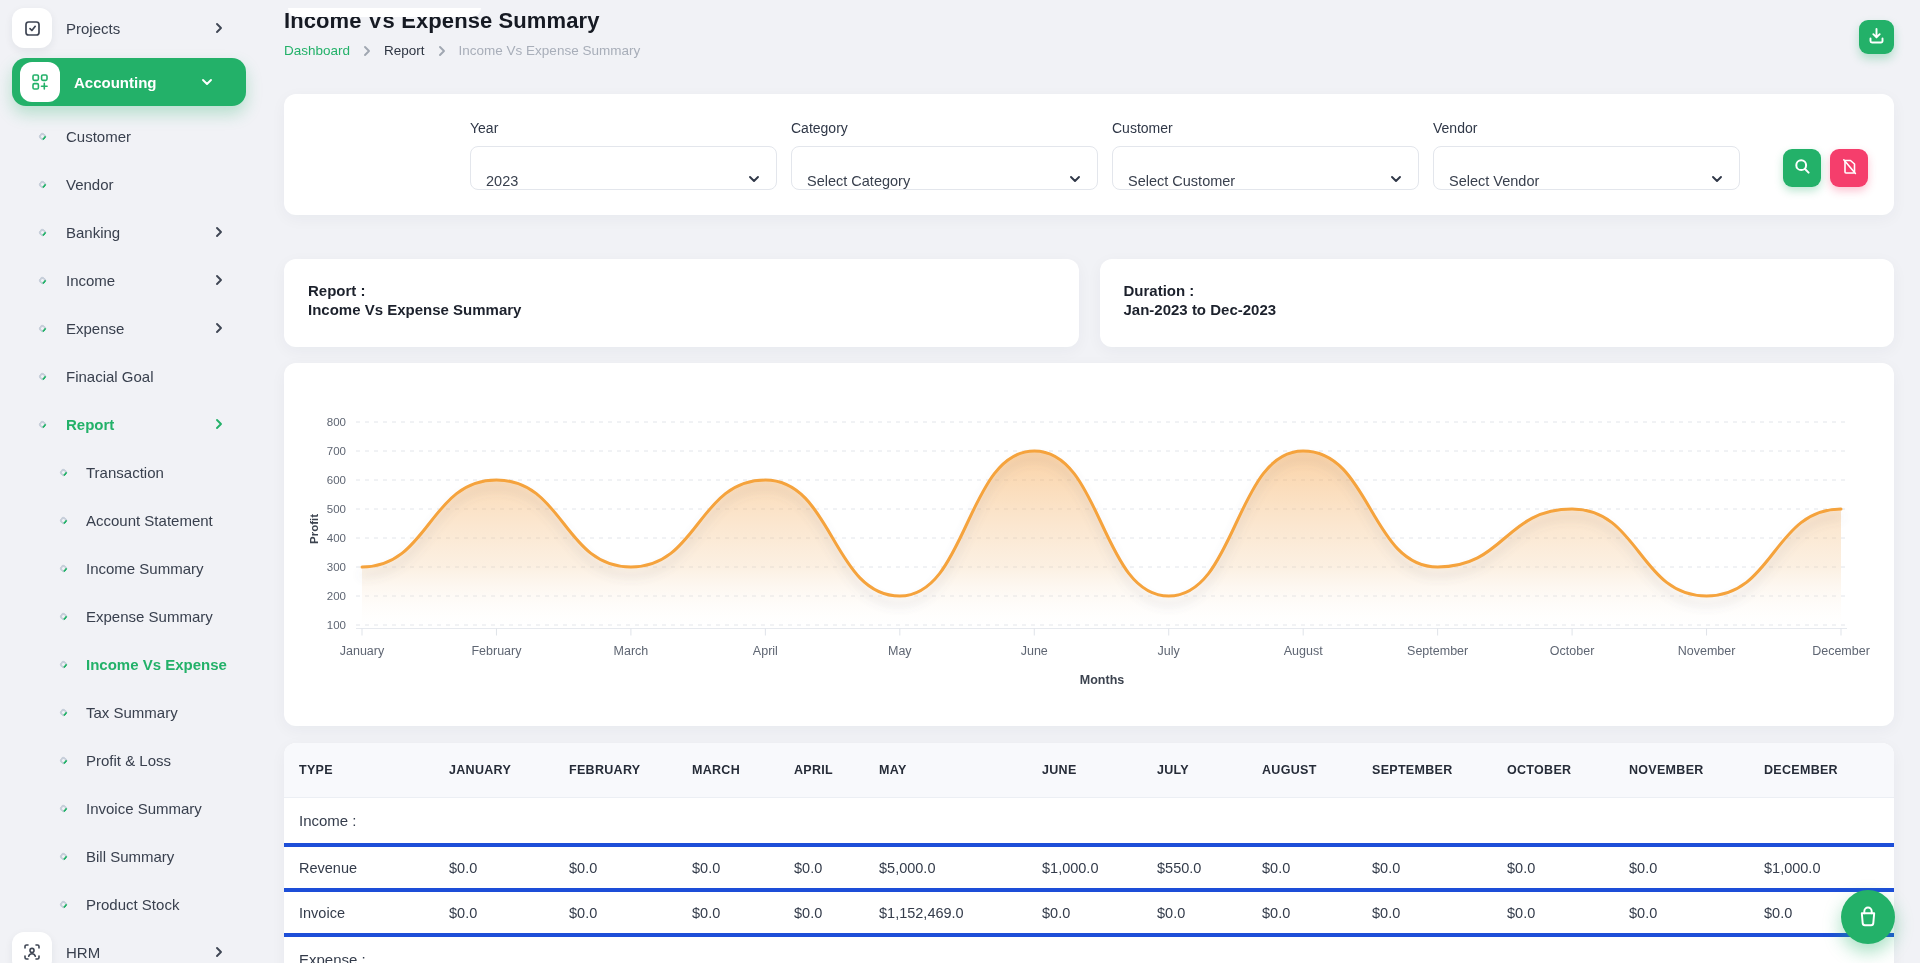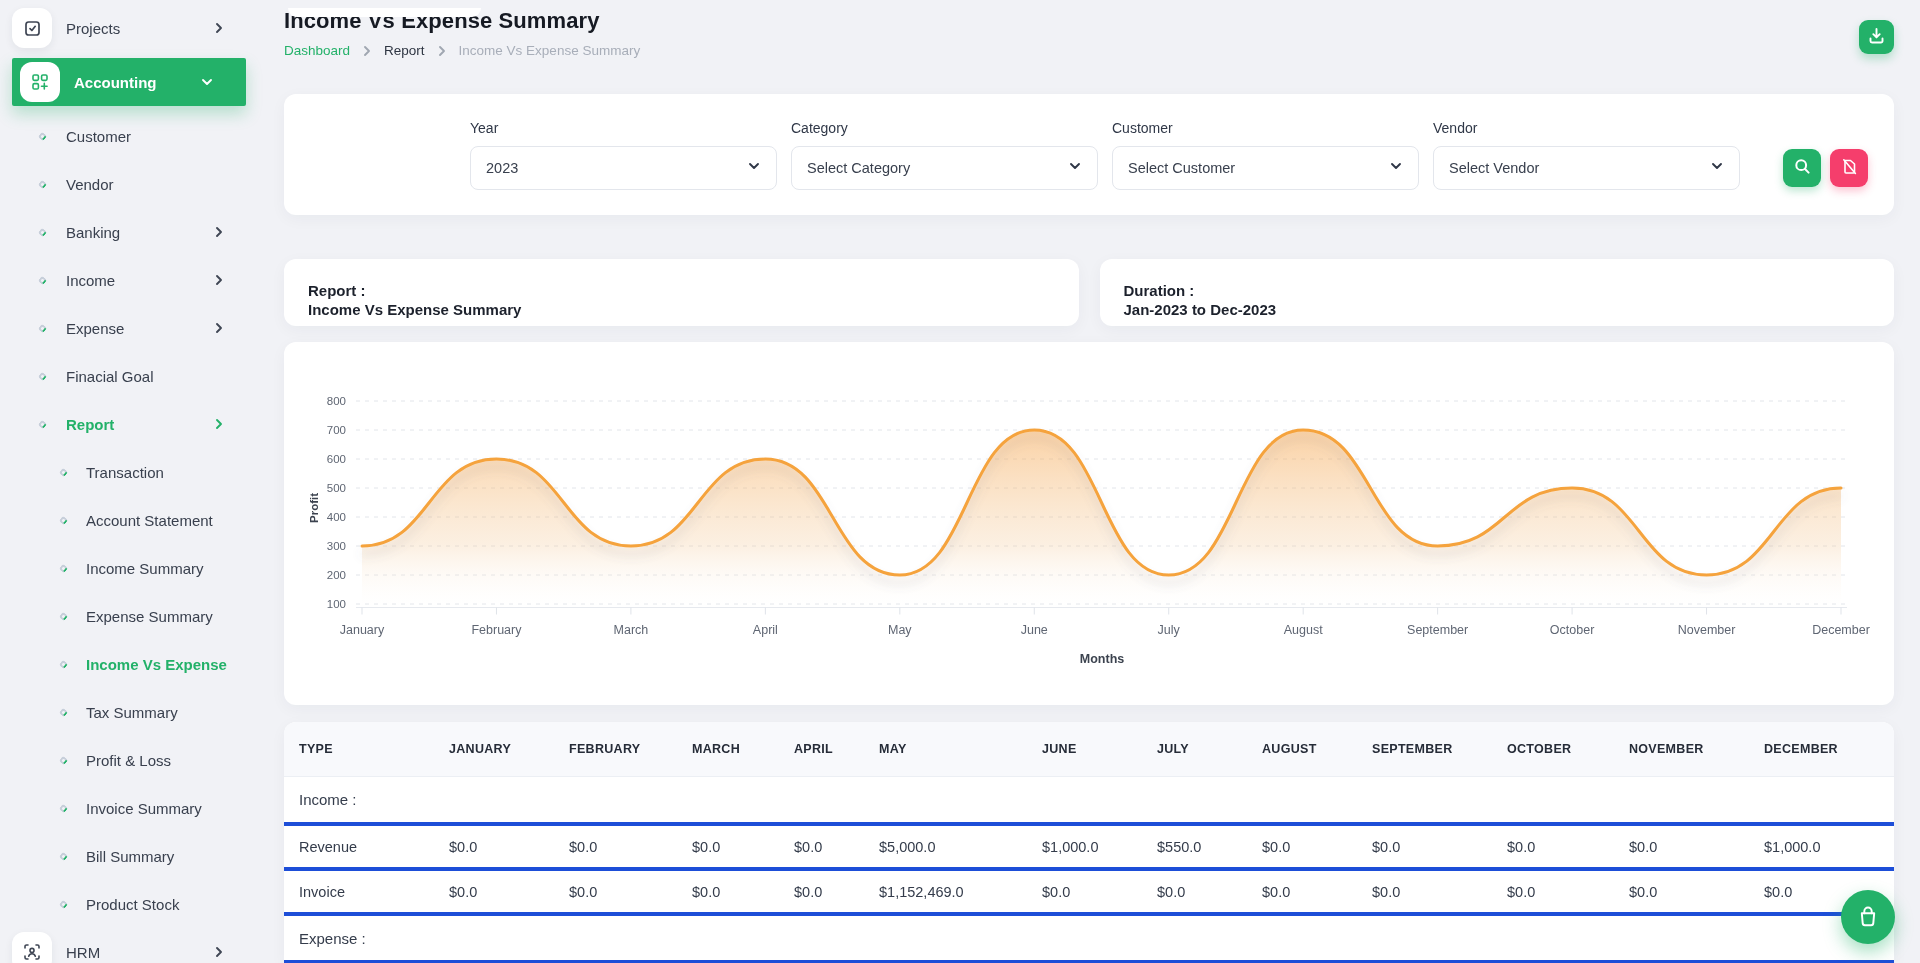--- a/index.html
+++ b/index.html
@@ -14,21 +14,21 @@
     background:var(--bg);
     font-family:"Liberation Sans",sans-serif;color:var(--text);
   }
   
   .sidebar{position:absolute;left:0;top:0;width:258px;height:826px;padding-top:4px;z-index:5}
   .nav-item{height:48px;display:flex;align-items:center;position:relative;
     font-size:15px;font-weight:500;color:#39404e;cursor:pointer;white-space:nowrap}
   .nav-item .icon-box{width:40px;height:40px;border-radius:12px;background:#fff;
     box-shadow:0 3px 8px rgba(25,39,62,.07);display:flex;align-items:center;justify-content:center;
     margin-left:12px;margin-right:14px;flex:0 0 auto}
-  .nav-item.pill{background:var(--green);border-radius:2px;margin:6px 12px;color:#fff;font-weight:700;
+  .nav-item.pill{background:var(--green);border-radius:14px;margin:6px 12px;color:#fff;font-weight:700;
     box-shadow:0 8px 16px rgba(35,177,105,.28)}
   .nav-item.pill .icon-box{margin-left:8px;box-shadow:none}
   .nav-item.dot1{padding-left:66px}
   .nav-item.dot2{padding-left:86px}
   .dot{position:absolute;width:7px;height:7px;border:2px solid #c7cfda;border-radius:50%;
     border-right-color:var(--green);transform:rotate(40deg)}
   .nav-item.dot1 .dot{left:39px}
   .nav-item.dot2 .dot{left:60px}
   .nav-item .chev{position:absolute;right:32px;display:flex;align-items:center}
   .nav-item.hl{color:var(--green);font-weight:700}
@@ -46,30 +46,30 @@
   .btn-download{width:35px;height:34px;border-radius:9px;background:var(--green);border:none;
     display:flex;align-items:center;justify-content:center;margin-top:12px;cursor:pointer;
     box-shadow:0 5px 10px rgba(35,177,105,.3)}
   .card{background:var(--card);border-radius:12px;box-shadow:0 4px 16px rgba(25,39,62,.045)}
   
   .filter-card{margin-top:36px;height:121px;display:flex;align-items:center;padding:0 26px}
   .filter-form{display:flex;gap:14px;align-items:flex-end;margin-left:160px;flex:1}
   .field{width:307px}
   .field label{display:block;font-size:14px;color:#2f3747;margin-bottom:10px}
   .select-box{height:44px;border:1px solid #e3e6ec;border-radius:8px;background:#fff;
-    display:flex;align-items:center;justify-content:space-between;padding:0 15px;
+    display:flex;align-items:flex-end;justify-content:space-between;padding:0 15px;
     font-size:14.5px;color:#39404e;cursor:pointer}
   .filter-actions{margin-left:auto;display:flex;gap:9px;margin-bottom:3px}
   .btn-sq{width:38px;height:38px;border-radius:9px;border:none;display:flex;align-items:center;
     justify-content:center;cursor:pointer}
   .btn-search{background:var(--green);box-shadow:0 4px 9px rgba(35,177,105,.3)}
   .btn-reset{background:var(--pink);box-shadow:0 4px 9px rgba(245,62,108,.3)}
   
   .info-row{display:flex;gap:21px;margin-top:44px}
-  .info-card{flex:1;height:67px;padding:22px 24px}
+  .info-card{flex:1;height:88px;padding:22px 24px}
   .info-card .l1,.info-card .l2{font-size:15px;font-weight:700;color:#1c212c;line-height:19px}
   
   .chart-card{margin-top:16px;height:363px;position:relative;overflow:hidden}
   .chart-card svg{position:absolute;left:0;top:0}
   
   .table-card{margin-top:17px;border-radius:12px 12px 0 0;min-height:216px;overflow:hidden}
   table{width:100%;border-collapse:collapse;table-layout:fixed}
   thead th{height:54px;background:#f8f9fc;font-size:12.5px;font-weight:700;color:#262c38;
     text-align:left;padding-left:15px;letter-spacing:.3px;border-bottom:1px solid #eceff4}
   td{padding-left:15px;border-bottom:4px solid #1d4ed8;font-size:14.5px;color:#343c4b}

